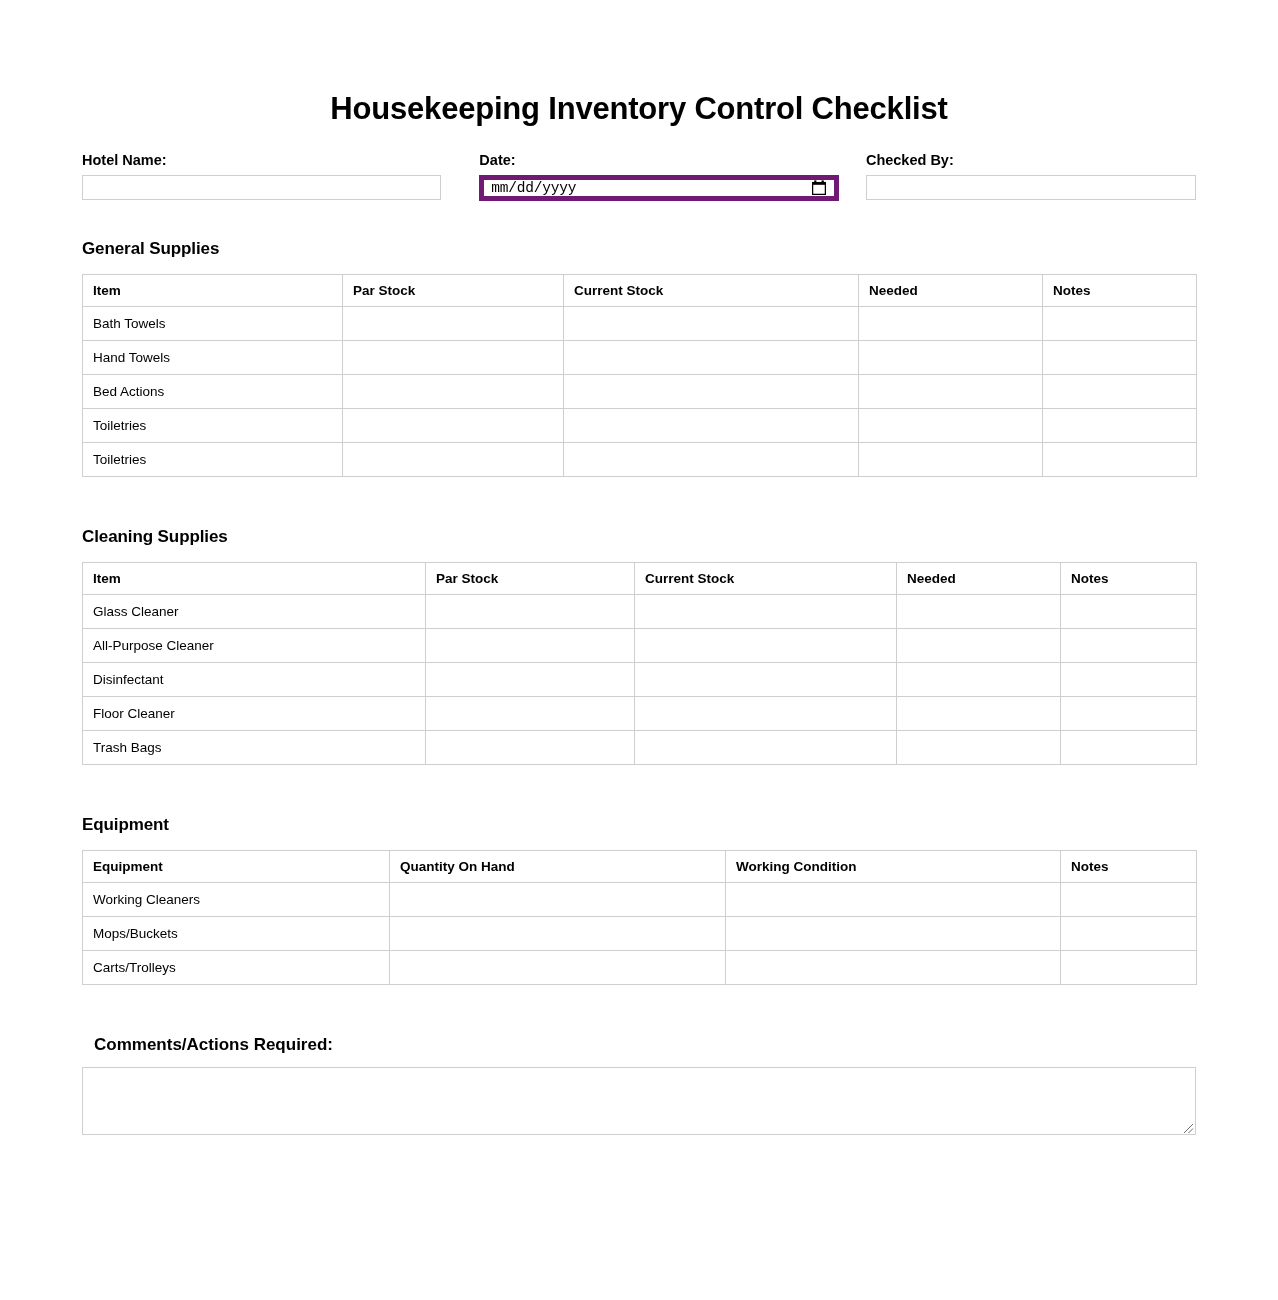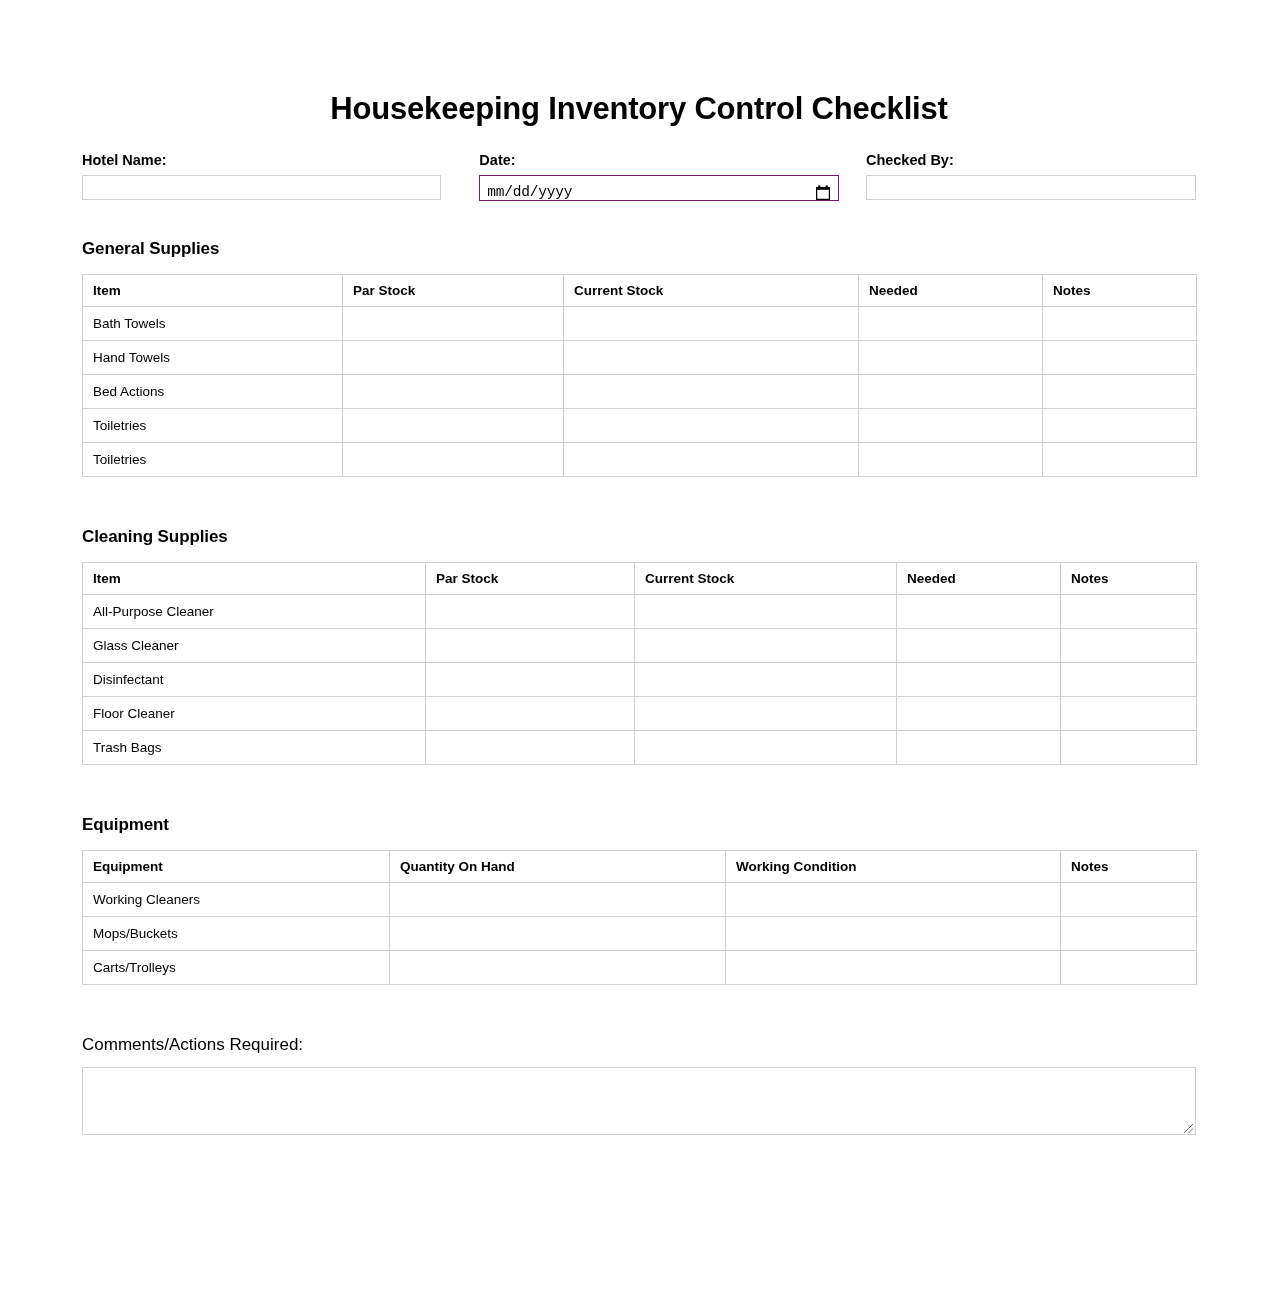--- a/index.html
+++ b/index.html
@@ -51,24 +51,24 @@
     border: 1px solid #cfcfcf;
     background: #ffffff;
     font-family: "Liberation Sans", sans-serif;
     font-size: 13px;
     padding: 2px 5px;
     width: 100%;
     color: #000;
   }
   .date-input {
     height: 26px;
-    border: 1px solid #701a75;
+    border: 5px solid #701a75;
     background: #ffffff;
     display: flex;
-    align-items: flex-end;
+    align-items: flex-start;
     padding: 0 8px 0 7px;
     width: 100%;
   }
   .date-placeholder {
     font-family: "Liberation Mono", monospace;
     font-size: 14.5px;
     color: #000;
     flex: 1;
     letter-spacing: -0.2px;
   }
@@ -120,22 +120,22 @@
 
   
   .t-equipment col:nth-child(1){ width:307px; }
   .t-equipment col:nth-child(2){ width:336px; }
   .t-equipment col:nth-child(3){ width:335px; }
   .t-equipment col:nth-child(4){ width:136px; }
 
   
   .comments-title {
     font-size: 17px;
-    font-weight: normal;
-    margin: 0 0 12px 0;
+    font-weight: bold;
+    margin: 0 0 12px 12px;
   }
   .comments-box {
     width: 1114px;
     height: 68px;
     border: 1px solid #cfcfcf;
     background: #ffffff;
     position: relative;
   }
   .resize-grip {
     position: absolute;
@@ -257,28 +257,28 @@
         <tr>
           <th>Item</th>
           <th>Par Stock</th>
           <th>Current Stock</th>
           <th>Needed</th>
           <th>Notes</th>
         </tr>
       </thead>
       <tbody>
         <tr>
+          <td>Glass Cleaner</td>
+          <td class="cell-empty"></td>
+          <td class="cell-empty"></td>
+          <td class="cell-empty"></td>
+          <td class="cell-empty"></td>
+        </tr>
+        <tr>
           <td>All-Purpose Cleaner</td>
-          <td class="cell-empty"></td>
-          <td class="cell-empty"></td>
-          <td class="cell-empty"></td>
-          <td class="cell-empty"></td>
-        </tr>
-        <tr>
-          <td>Glass Cleaner</td>
           <td class="cell-empty"></td>
           <td class="cell-empty"></td>
           <td class="cell-empty"></td>
           <td class="cell-empty"></td>
         </tr>
         <tr>
           <td>Disinfectant</td>
           <td class="cell-empty"></td>
           <td class="cell-empty"></td>
           <td class="cell-empty"></td>

